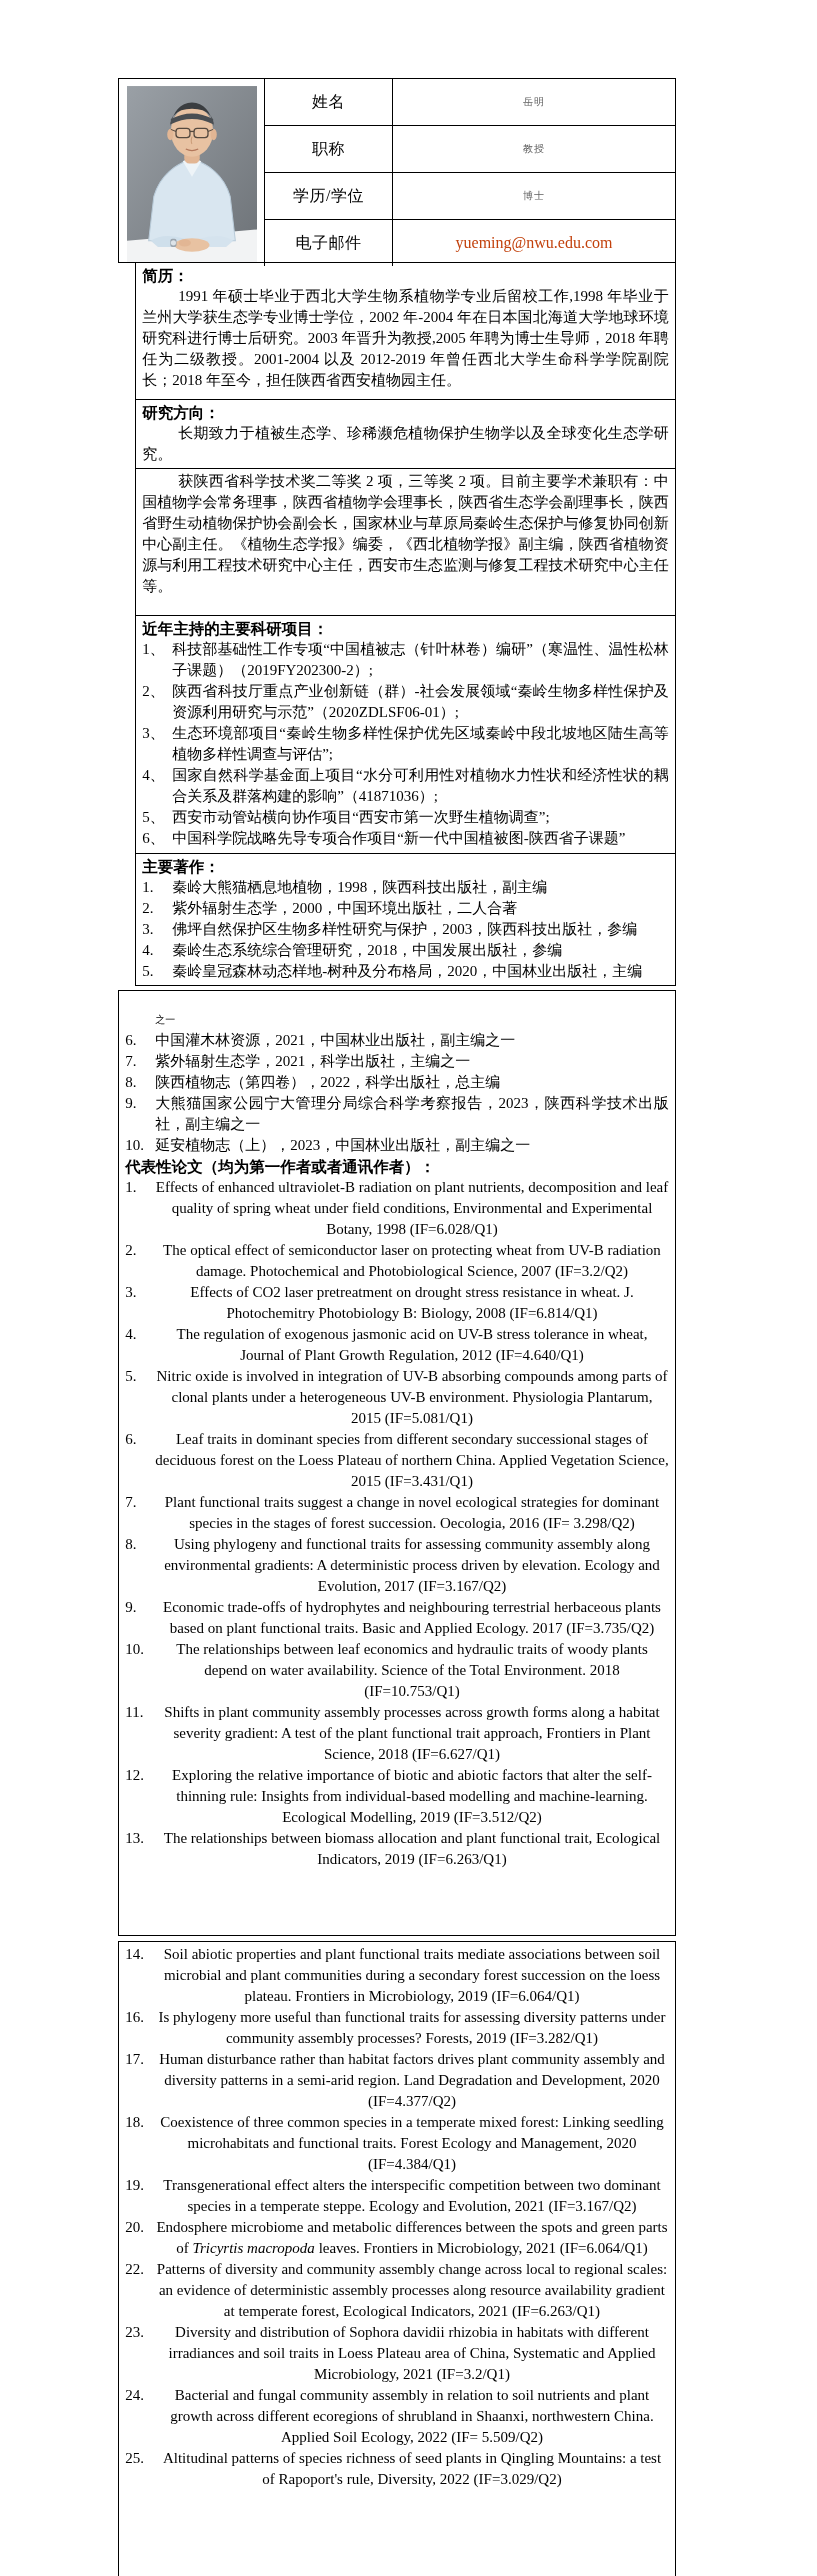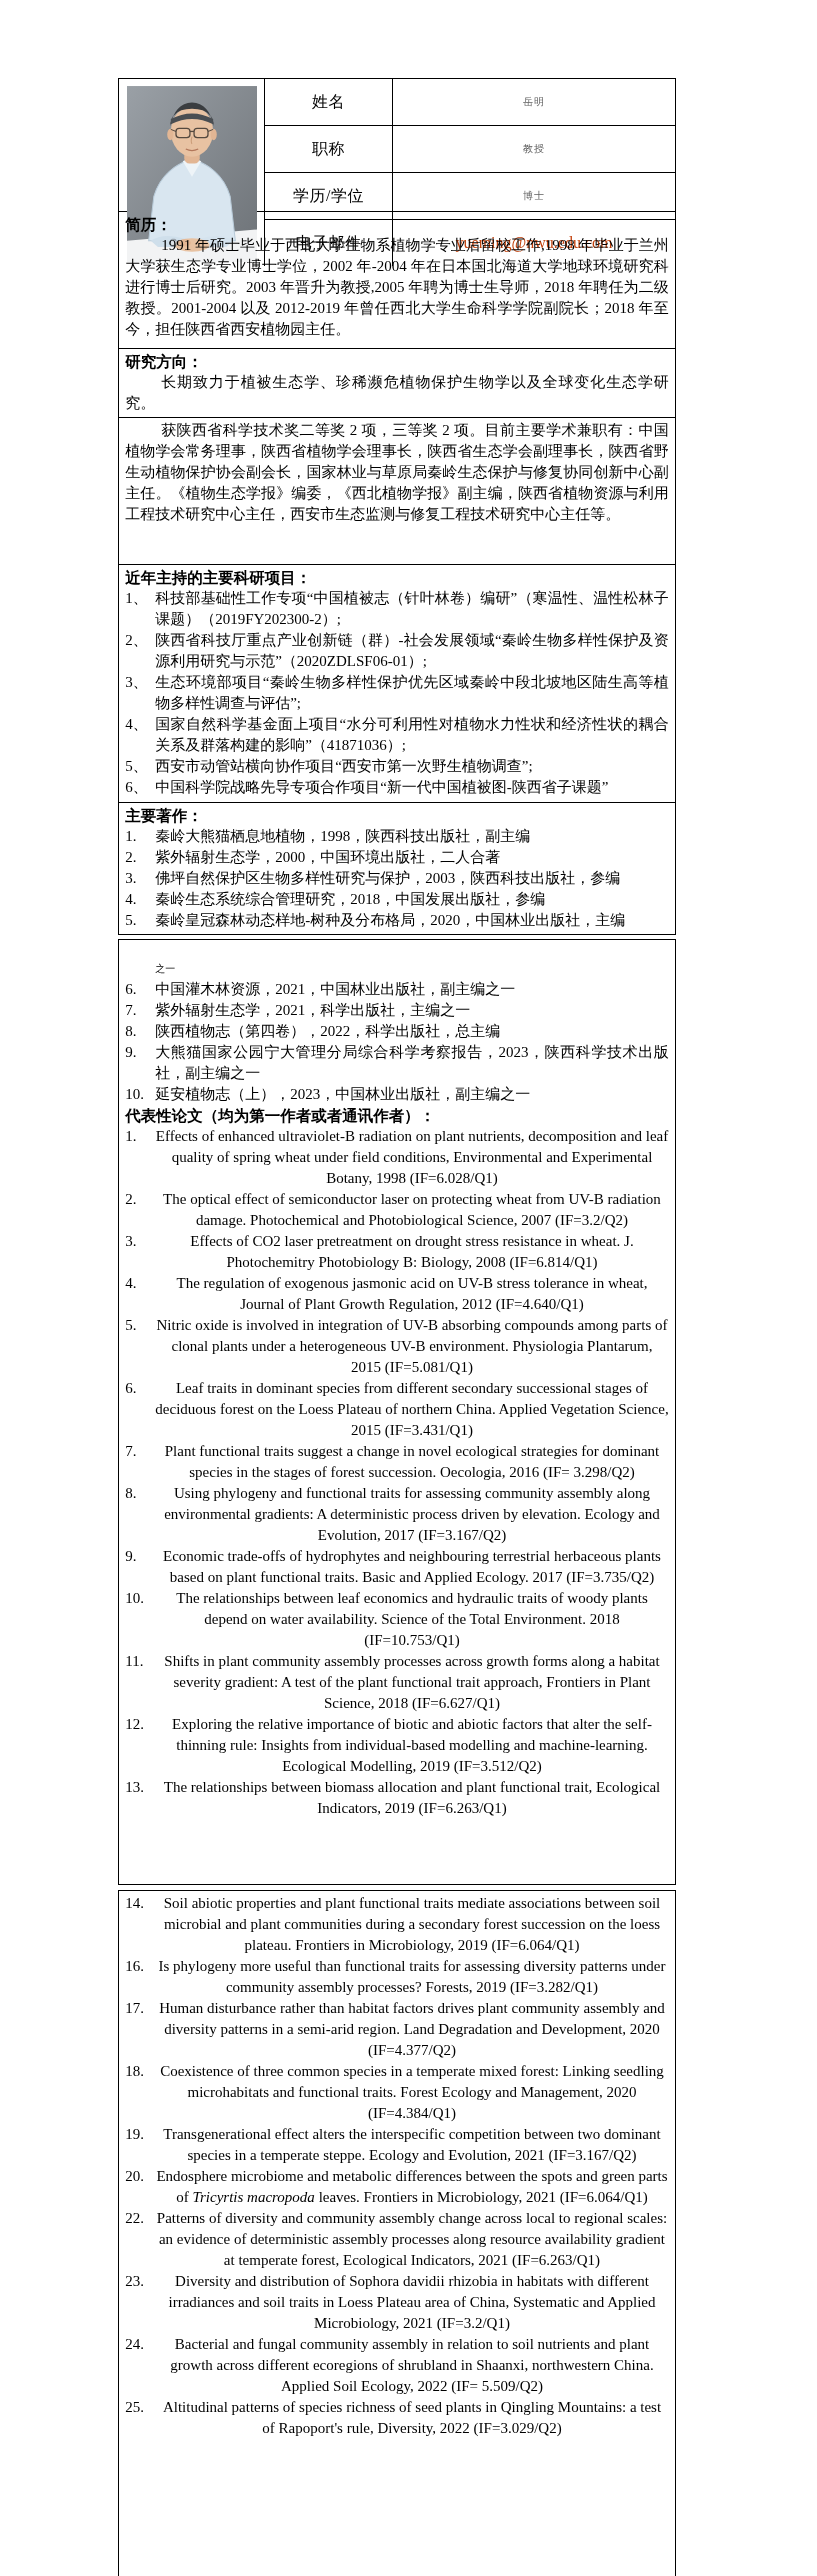--- a/index.html
+++ b/index.html
@@ -5,28 +5,28 @@
   html,body{margin:0;padding:0;}
   body{
     width:818px;height:3109px;position:relative;background:#ffffff;
     font-family:"Liberation Serif","DejaVu Serif",serif;color:#000;
   }
   .doc{position:absolute;left:118px;top:78px;width:558px;}
   .block{
     box-sizing:border-box;border:1px solid #000;background:#fff;
     padding:2.1px 6.2px 3.1px 6.2px;
   }
-  .block.joined{margin-top:-1px;}
+  .block.joined{margin-top:-1px;margin-left:17px;}
   .block.page-break{margin-top:4.1px;}
   
   .info{
     display:grid;padding:0;
     grid-template-columns:146px 128px 1fr;
     grid-template-rows:47px 47px 47px 46px;
-    height:134px;
+    height:185px;
   }
   .cell{display:flex;align-items:center;justify-content:center;box-sizing:border-box;}
   .photo-cell{grid-row:1/5;grid-column:1;border-right:1px solid #000;align-items:flex-start;padding-top:7.2px;}
   .lab{border-right:1px solid #000;font-size:16px;letter-spacing:0.5px;}
   .rowline{border-bottom:1px solid #000;}
   .val{font-size:10px;color:#5f5f5f;letter-spacing:1px;}
   .val.email{font-size:16px;color:#c2410c;letter-spacing:0;}
   
   .h{font-weight:700;font-size:15.5px;line-height:21px;}
   .par{font-size:15px;line-height:21px;text-align:justify;text-indent:2.4em;margin:0;}

